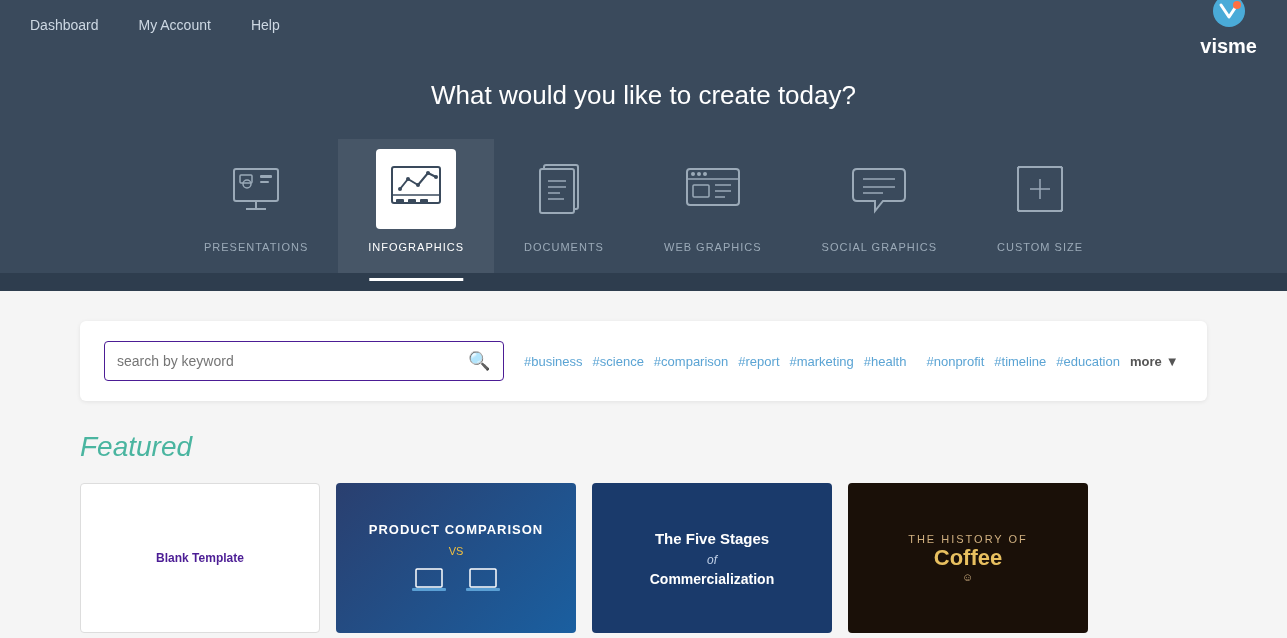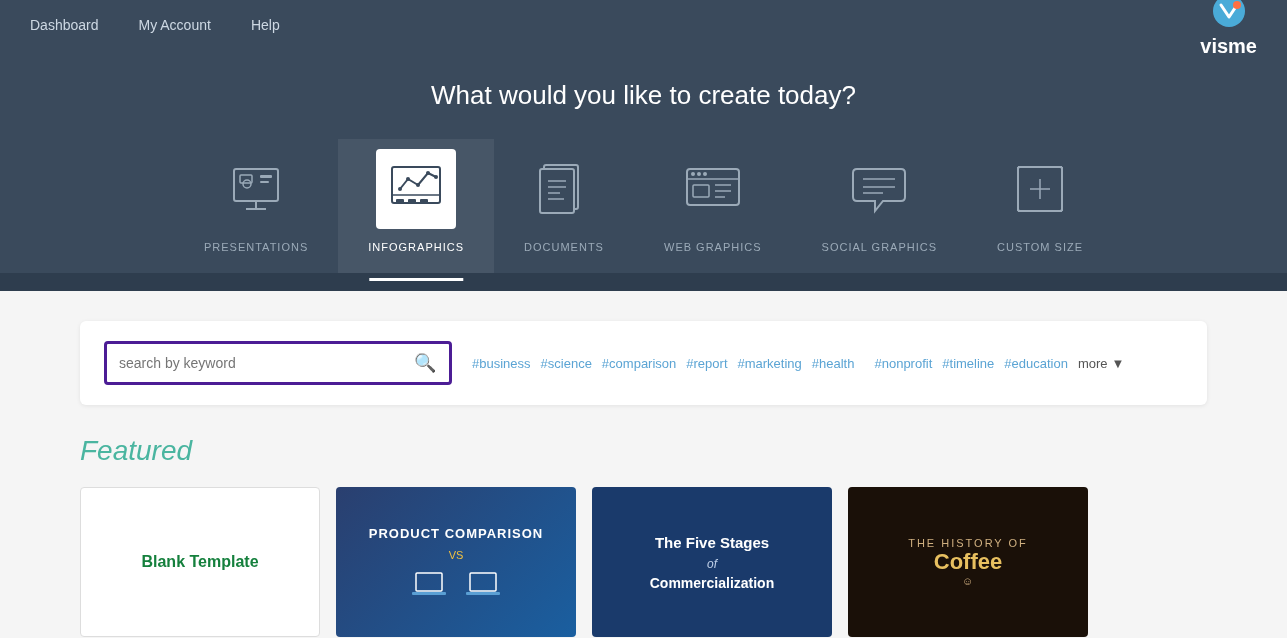--- a/index.html
+++ b/index.html
@@ -130,24 +130,24 @@
       padding: 20px 24px;
       display: flex;
       align-items: center;
       gap: 20px;
       box-shadow: 0 1px 4px rgba(0,0,0,0.08);
       margin-bottom: 30px;
     }
     .search-input-wrap {
       display: flex;
       align-items: center;
-      border: 3px solid #4c1d95;
+      border: 1px solid #4c1d95;
       border-radius: 4px;
       padding: 8px 12px;
-      width: 348px;
+      width: 400px;
       gap: 10px;
     }
     .search-input {
       border: none;
       outline: none;
       font-size: 14px;
       color: #999;
       flex: 1;
       background: transparent;
     }
@@ -170,20 +170,21 @@
     }
     .more-btn {
       color: #555;
       font-size: 13px;
       cursor: pointer;
       display: flex;
       align-items: center;
       gap: 4px;
       background: none;
       border: none;
+      font-weight: bold;
     }
 
     
     .featured-title {
       color: #4ab5a0;
       font-size: 28px;
       font-style: italic;
       font-weight: 300;
       margin-bottom: 20px;
     }
@@ -204,22 +205,22 @@
     }
     .card-blank {
       background: #fff;
       border: 1px solid #ddd;
       display: flex;
       flex-direction: column;
       align-items: center;
       justify-content: center;
     }
     .card-blank-title {
-      font-size: 16px;
-      color: #15803d;
+      font-size: 12px;
+      color: #4c1d95;
       font-weight: 600;
     }
     .card-product {
       background: linear-gradient(135deg, #2a3f6f, #1a5fa0);
       display: flex;
       flex-direction: column;
       align-items: center;
       justify-content: center;
       padding: 10px;
     }

